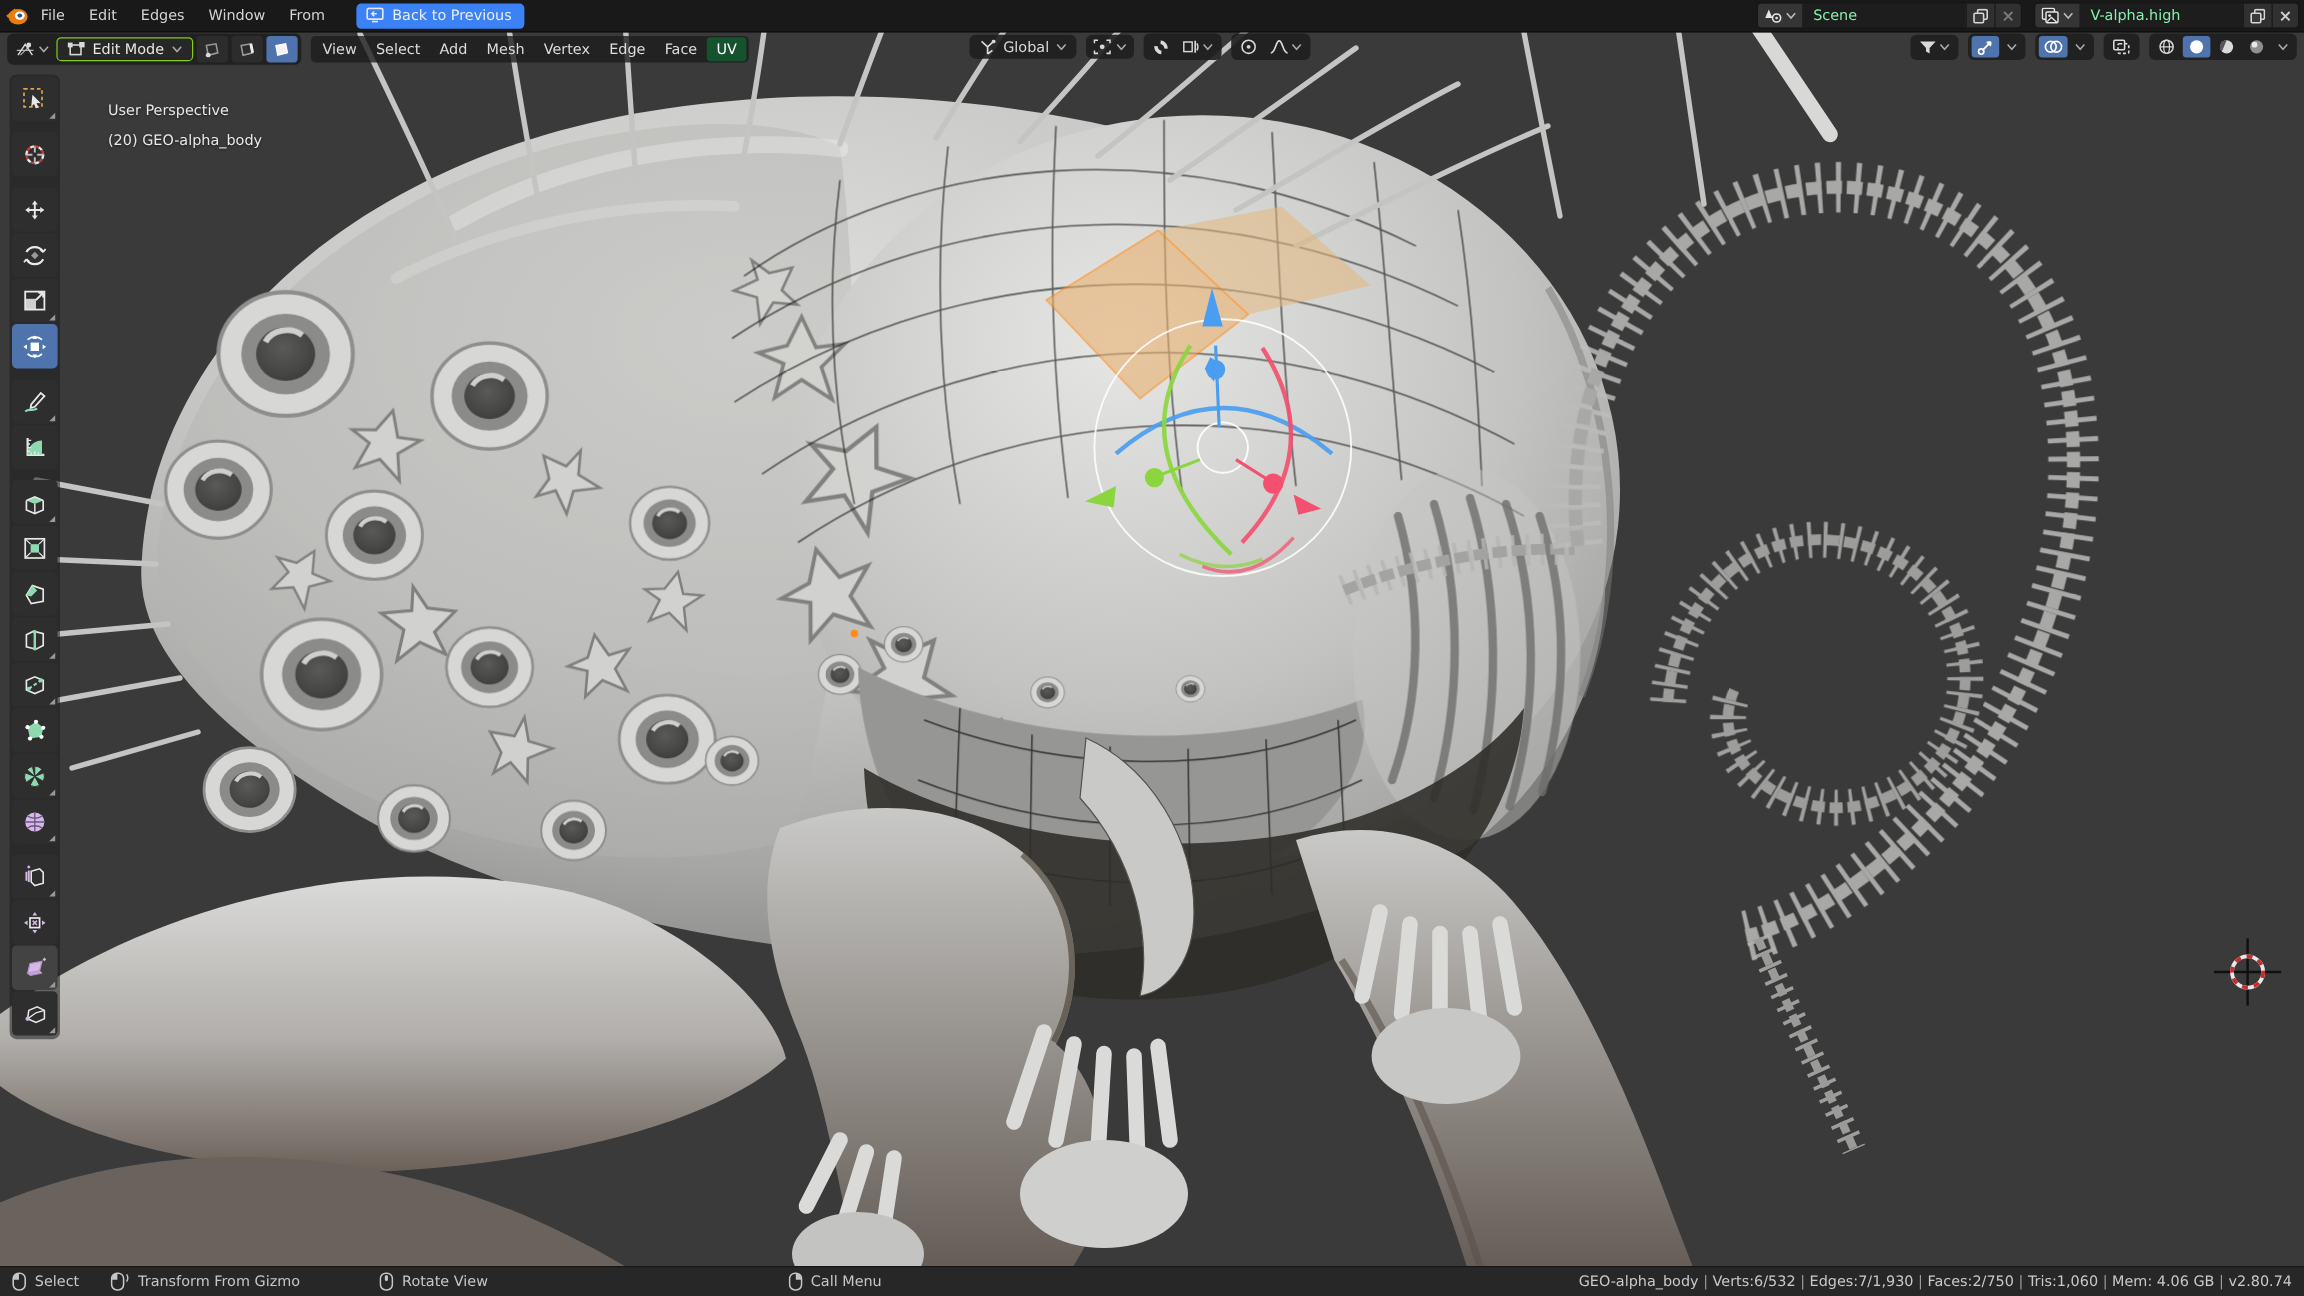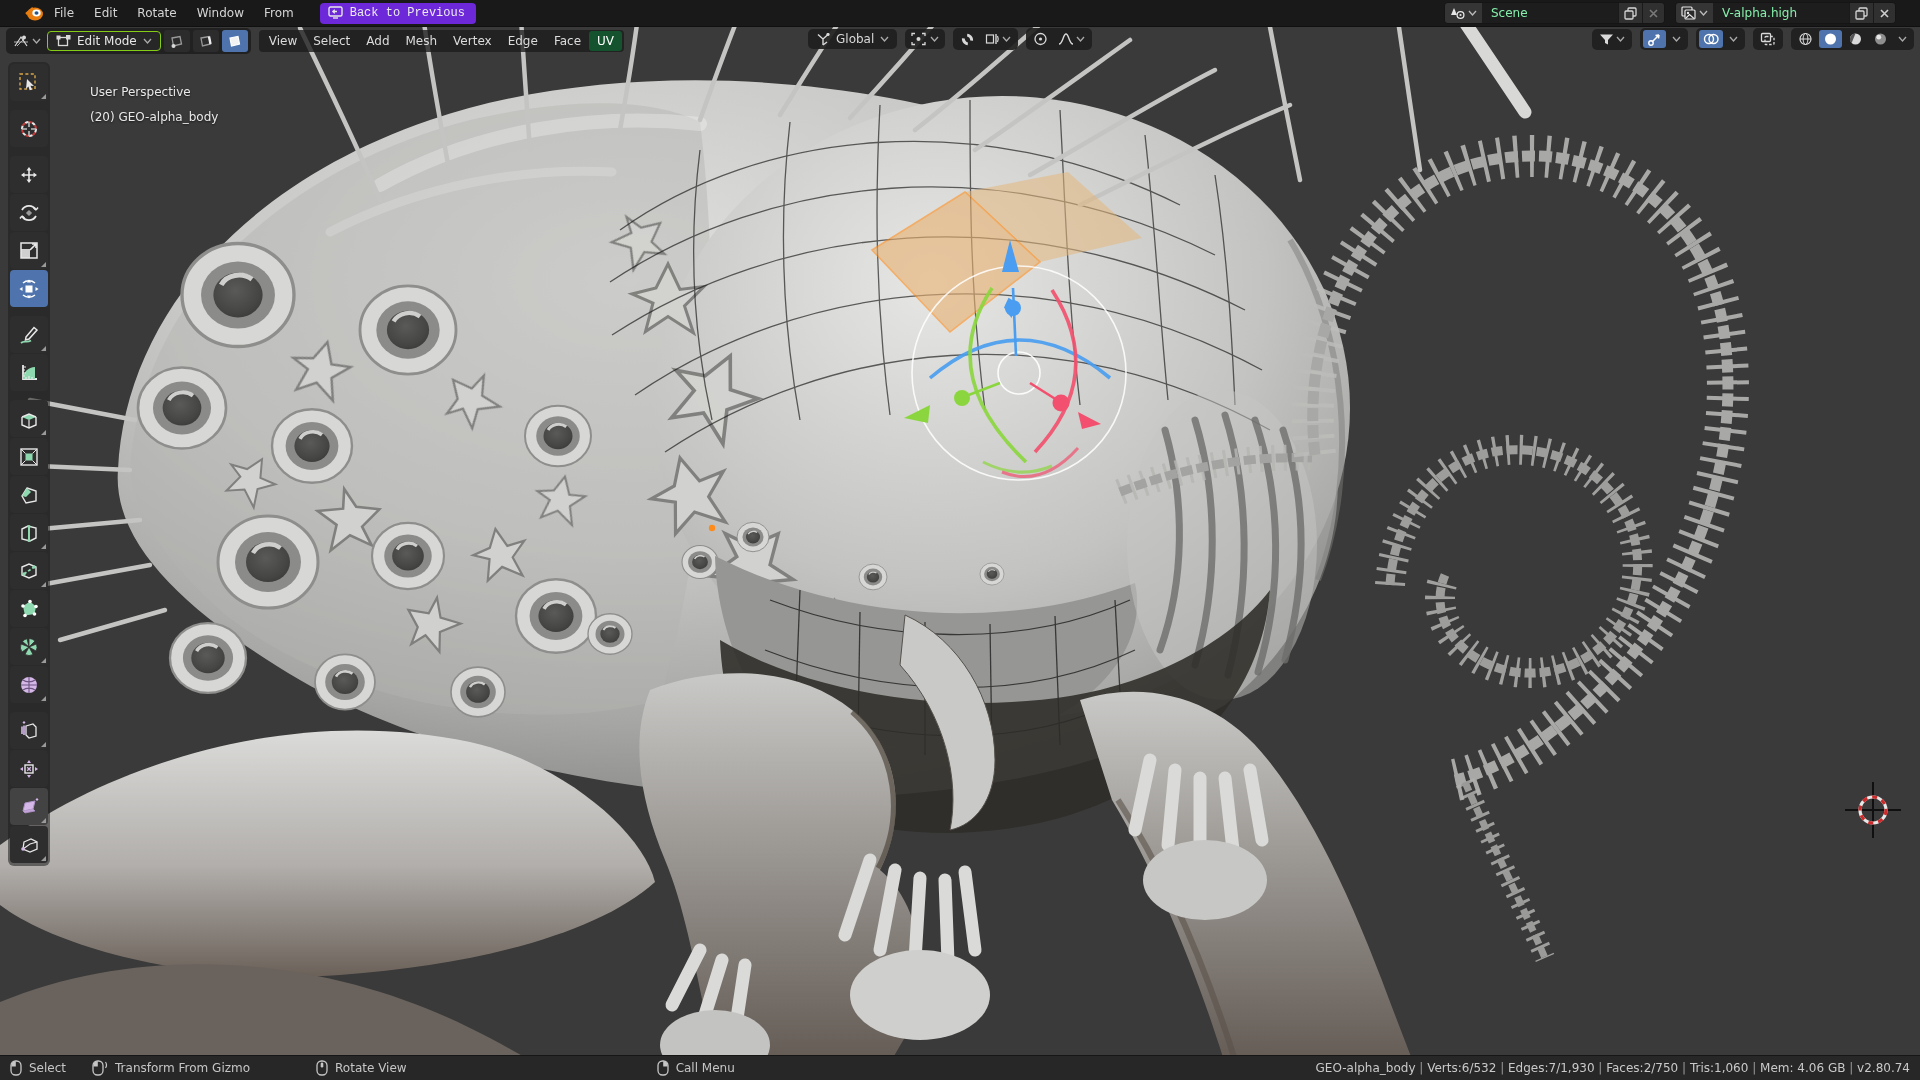--- a/index.html
+++ b/index.html
@@ -1,23 +1,23 @@
 <!DOCTYPE html>
 <html><head>
 <meta charset="utf-8">
 <style>
   html,body{margin:0;padding:0;}
   body{width:1920px;height:1080px;position:relative;overflow:hidden;background:#3a3a3a;
        font-family:"DejaVu Sans",sans-serif;font-size:12px;color:#d8d8d8;-webkit-font-smoothing:antialiased;}
   .bar{position:absolute;left:0;right:0;display:flex;align-items:center;z-index:5;}
   
-  #topbar{top:0;height:26px;background:#191919;border-bottom:1px solid #101010;padding:0 24px;}
+  #topbar{top:0;height:26px;background:#191919;border-bottom:1px solid #101010;padding:0 4px;}
   .menu-item{padding:3px 10px;border-radius:3px;color:#d4d4d4;cursor:default;}
-  .back-btn{display:flex;align-items:center;gap:7px;background:#6d28d9;color:#ececec;
-            border-radius:4px;padding:3px 11px 4px 8px;margin-left:16px;font-family:Liberation Mono, monospace;}
+  .back-btn{display:flex;align-items:center;gap:7px;background:#3b82f6;color:#ececec;
+            border-radius:4px;padding:3px 11px 4px 8px;margin-left:16px;}
   .tb-right{margin-left:auto;display:flex;gap:10px;align-items:center;}
   .id-widget{display:flex;align-items:stretch;background:#222;border:1px solid #151515;border-radius:4px;overflow:hidden;height:20px;}
   .id-icon-btn{display:flex;align-items:center;gap:2px;background:#353535;padding:0 5px;}
   .id-name{display:flex;align-items:center;padding:0 9px;min-width:118px;background:#1d1d1d;color:#86efac;}
   .id-tool{display:flex;align-items:center;padding:0 5px;background:#303030;color:#cfcfcf;border-left:1px solid #1a1a1a;}
   .id-tool.dim{color:#777;}
   
   #vp-header{top:26px;height:30px;background:transparent;padding:0 6px;z-index:4;}
   .hdr-group{display:flex;align-items:center;background:rgba(32,32,32,.92);border-radius:5px;padding:2px 3px;gap:2px;}
   .hdr-btn{display:flex;align-items:center;gap:2px;padding:2px 4px;border-radius:3px;}
@@ -288,21 +288,21 @@
 
 <div id="topbar" class="bar">
   <svg width="20" height="18" viewBox="0 0 20 18">
     <ellipse cx="11" cy="10" rx="8" ry="6.5" fill="#e87d0d"></ellipse>
     <ellipse cx="12.5" cy="9" rx="4.2" ry="3.4" fill="#ffffff"></ellipse>
     <ellipse cx="12.5" cy="9" rx="2" ry="1.7" fill="#265787"></ellipse>
     <path d="M2,10 L9,4" stroke="#e87d0d" stroke-width="2.4"></path>
   </svg>
   <span class="menu-item">File</span>
   <span class="menu-item">Edit</span>
-  <span class="menu-item">Rotate</span>
+  <span class="menu-item">Edges</span>
   <span class="menu-item">Window</span>
   <span class="menu-item">From</span>
   <span class="back-btn">
     <svg width="15" height="13" viewBox="0 0 15 13">
       <rect x="1" y="1" width="13" height="9" rx="1.5" fill="none" stroke="#e6e6e6" stroke-width="1.4"></rect>
       <path d="M9,5.5 H5 M6.8,3.6 L4.8,5.5 L6.8,7.4" stroke="#e6e6e6" stroke-width="1.3" fill="none"></path>
       <line x1="5" y1="12" x2="10" y2="12" stroke="#e6e6e6" stroke-width="1.4"></line>
     </svg>
     <span>Back to Previous</span>
   </span>

